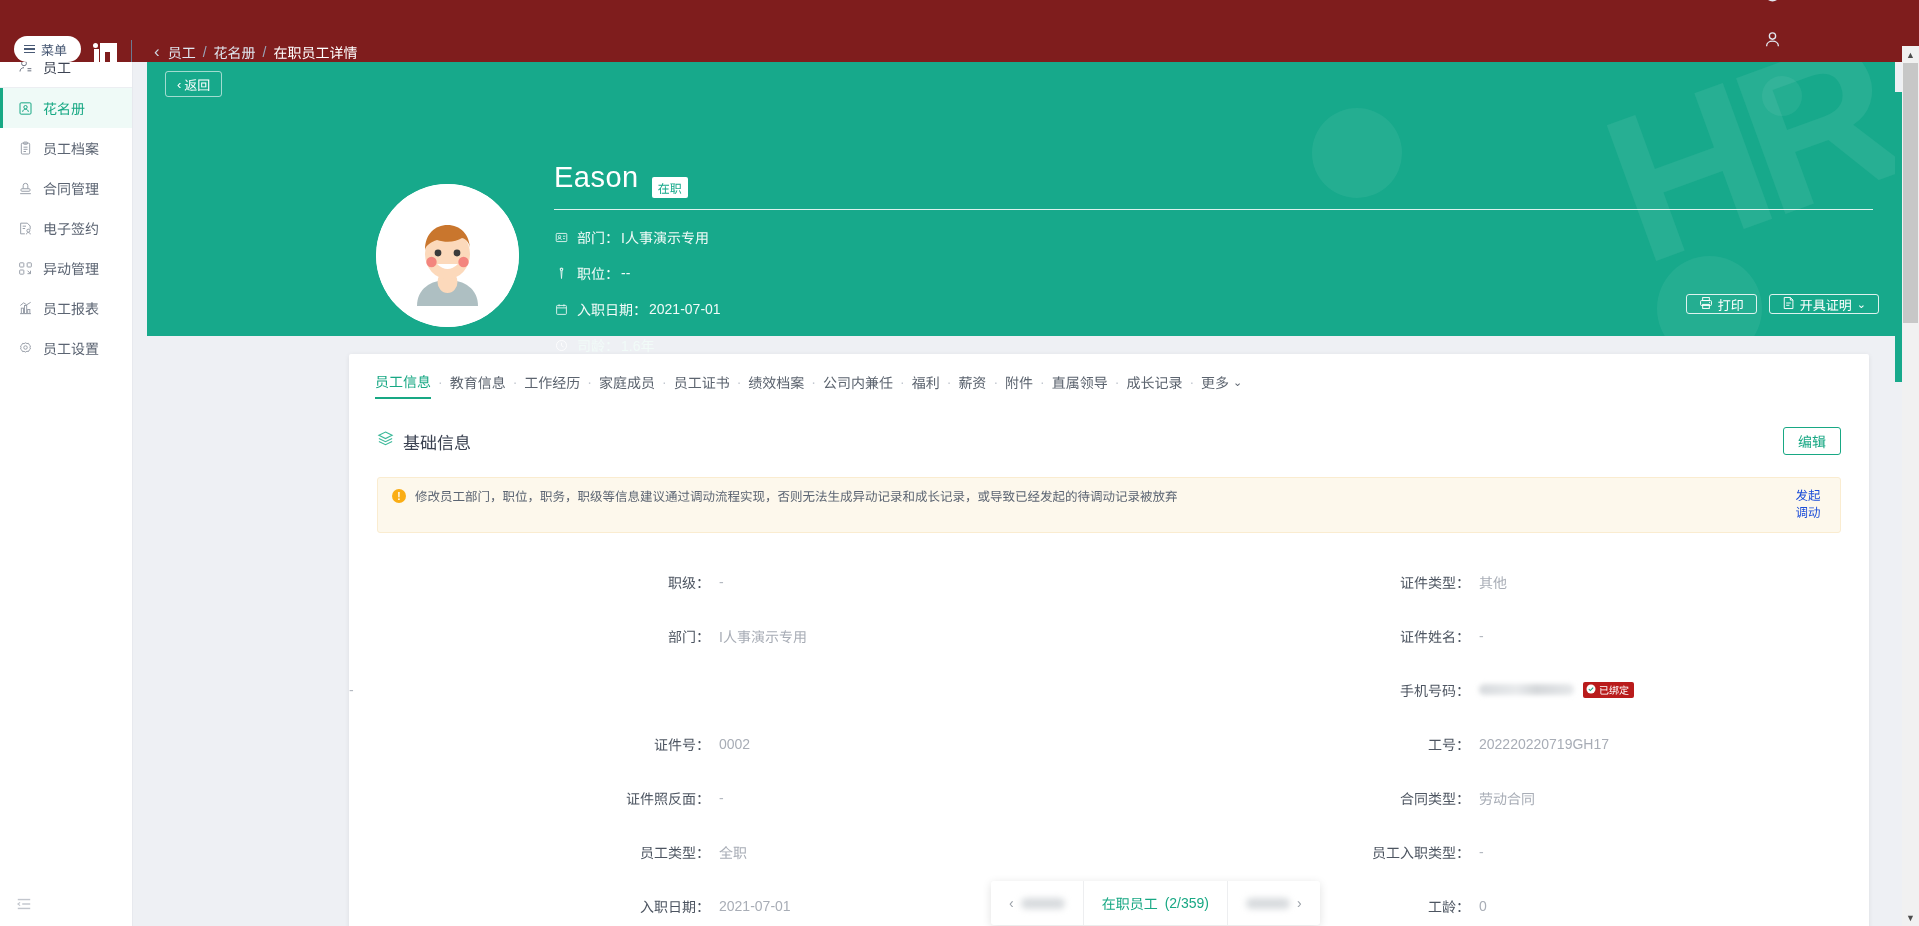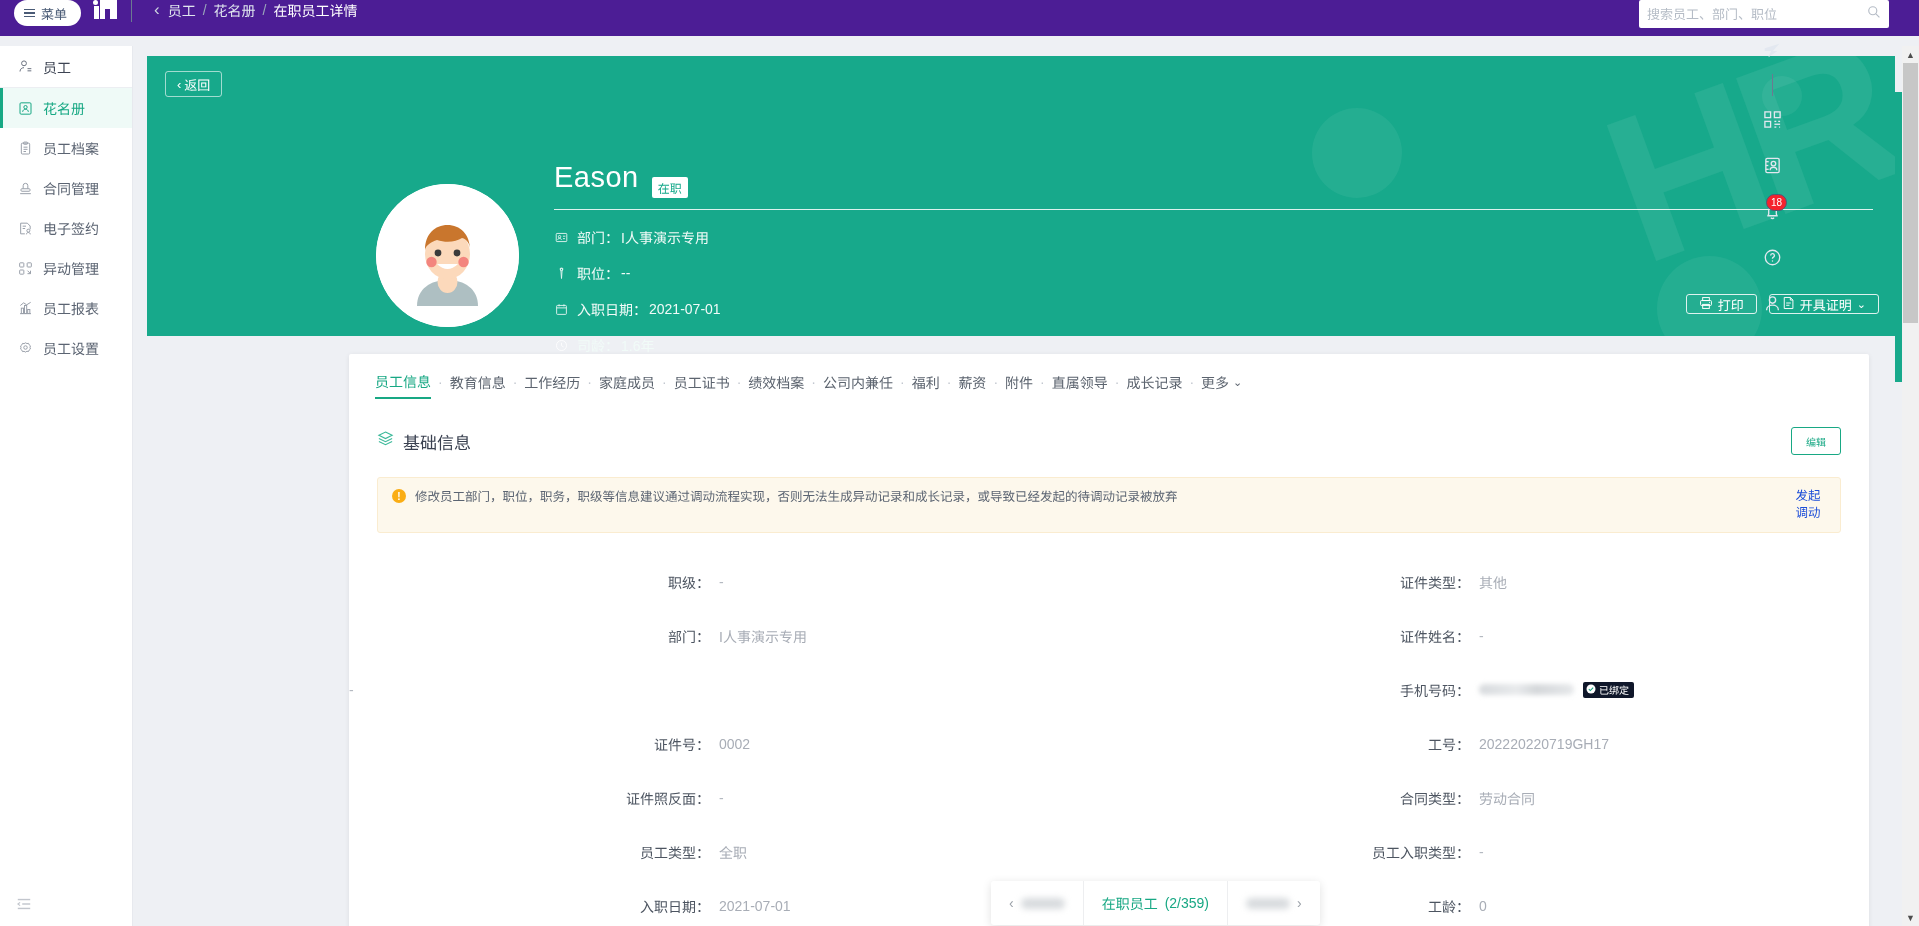--- a/index.html
+++ b/index.html
@@ -4,22 +4,22 @@
 <style>
   * { box-sizing: border-box; margin: 0; padding: 0; }
   html, body {
     width: 1919px; height: 926px;
     font-family: "Liberation Sans", "DejaVu Sans", sans-serif;
     background: #eef0f4; overflow: hidden;
   }
 
   
   .topbar {
-    position: absolute; top: 0; left: 0; width: 1919px; height: 36px;
-    background: #4c1d95; display: flex; align-items: flex-start;
+    position: absolute; top: 0; left: 0; width: 1919px; height: 62px;
+    background: #7f1d1d; display: flex; align-items: flex-end;
     z-index: 30;
   }
   .menu-pill {
     margin-left: 14px; height: 26px; padding: 0 14px 0 10px;
     background: #fff; border-radius: 13px;
     display: flex; align-items: center; gap: 6px;
     color: #4a5b76; font-size: 13px; cursor: pointer; white-space: nowrap;
   }
   .menu-pill .bars { display: inline-flex; flex-direction: column; gap: 2px; }
   .menu-pill .bars i { display: block; width: 11px; height: 1.5px; background: #4a5b76; }
@@ -149,21 +149,21 @@
   .tab.active { color: #18a884; border-bottom: 2px solid #18a884; }
   .tab-sep { color: #c3c8d0; margin: 0 7px; padding-bottom: 6px; }
   .tab-more { cursor: pointer; white-space: nowrap; padding-bottom: 6px; display:flex; align-items:center; gap:4px;}
 
   .sec-head {
     display: flex; align-items: center; padding: 28px 28px 0 28px;
   }
   .sec-title { font-size: 17px; color: #3a4150; display: flex; align-items: center; gap: 9px; }
   .btn-edit {
     margin-left: auto; border: 1px solid #18a884; color: #18a884; background: #fff;
-    border-radius: 3px; height: 28px; padding: 0 14px; font-size: 10px; cursor: pointer;
+    border-radius: 3px; height: 28px; padding: 0 14px; font-size: 14px; cursor: pointer;
     font-family: "Liberation Sans", sans-serif;
   }
   .alert {
     margin: 22px 28px 0 28px; background: #fdf8ec; border: 1px solid #faecd0;
     border-radius: 3px; padding: 10px 14px; display: flex; align-items: flex-start; gap: 9px;
     font-size: 12.5px; color: #5b6472; position: relative; min-height: 38px;
   }
   .alert .warn-ico {
     width: 14px; height: 14px; border-radius: 50%; background: #faad14; color: #fff;
     font-size: 10px; display: flex; align-items: center; justify-content: center;
@@ -184,21 +184,21 @@
     white-space: nowrap; max-width: 370px;
   }
   .field .val { color: #a8adb6; display: flex; align-items: center; gap: 9px; }
   .field .val.dash { color: #b4b9c1; }
   .blurred {
     display: inline-block; width: 95px; height: 11px; border-radius: 6px;
     background: linear-gradient(90deg,#d7dadd 0%,#e8eaec 40%,#d4d7da 60%,#e6e8ea 100%);
     filter: blur(2.5px);
   }
   .bound-chip {
-    background: #0f172a; color: #fff; font-size: 10px; height: 16px; border-radius: 2px;
+    background: #b91c1c; color: #fff; font-size: 10px; height: 16px; border-radius: 2px;
     display: inline-flex; align-items: center; gap: 3px; padding: 0 5px 0 3px;
   }
 
   
   .pager {
     position: absolute; left: 858px; top: 835px; height: 44px;
     background: #fff; border-radius: 3px; box-shadow: 0 2px 10px rgba(0,0,0,.12);
     display: flex; align-items: stretch; z-index: 25; font-size: 14px;
   }
   .pg-cell {

